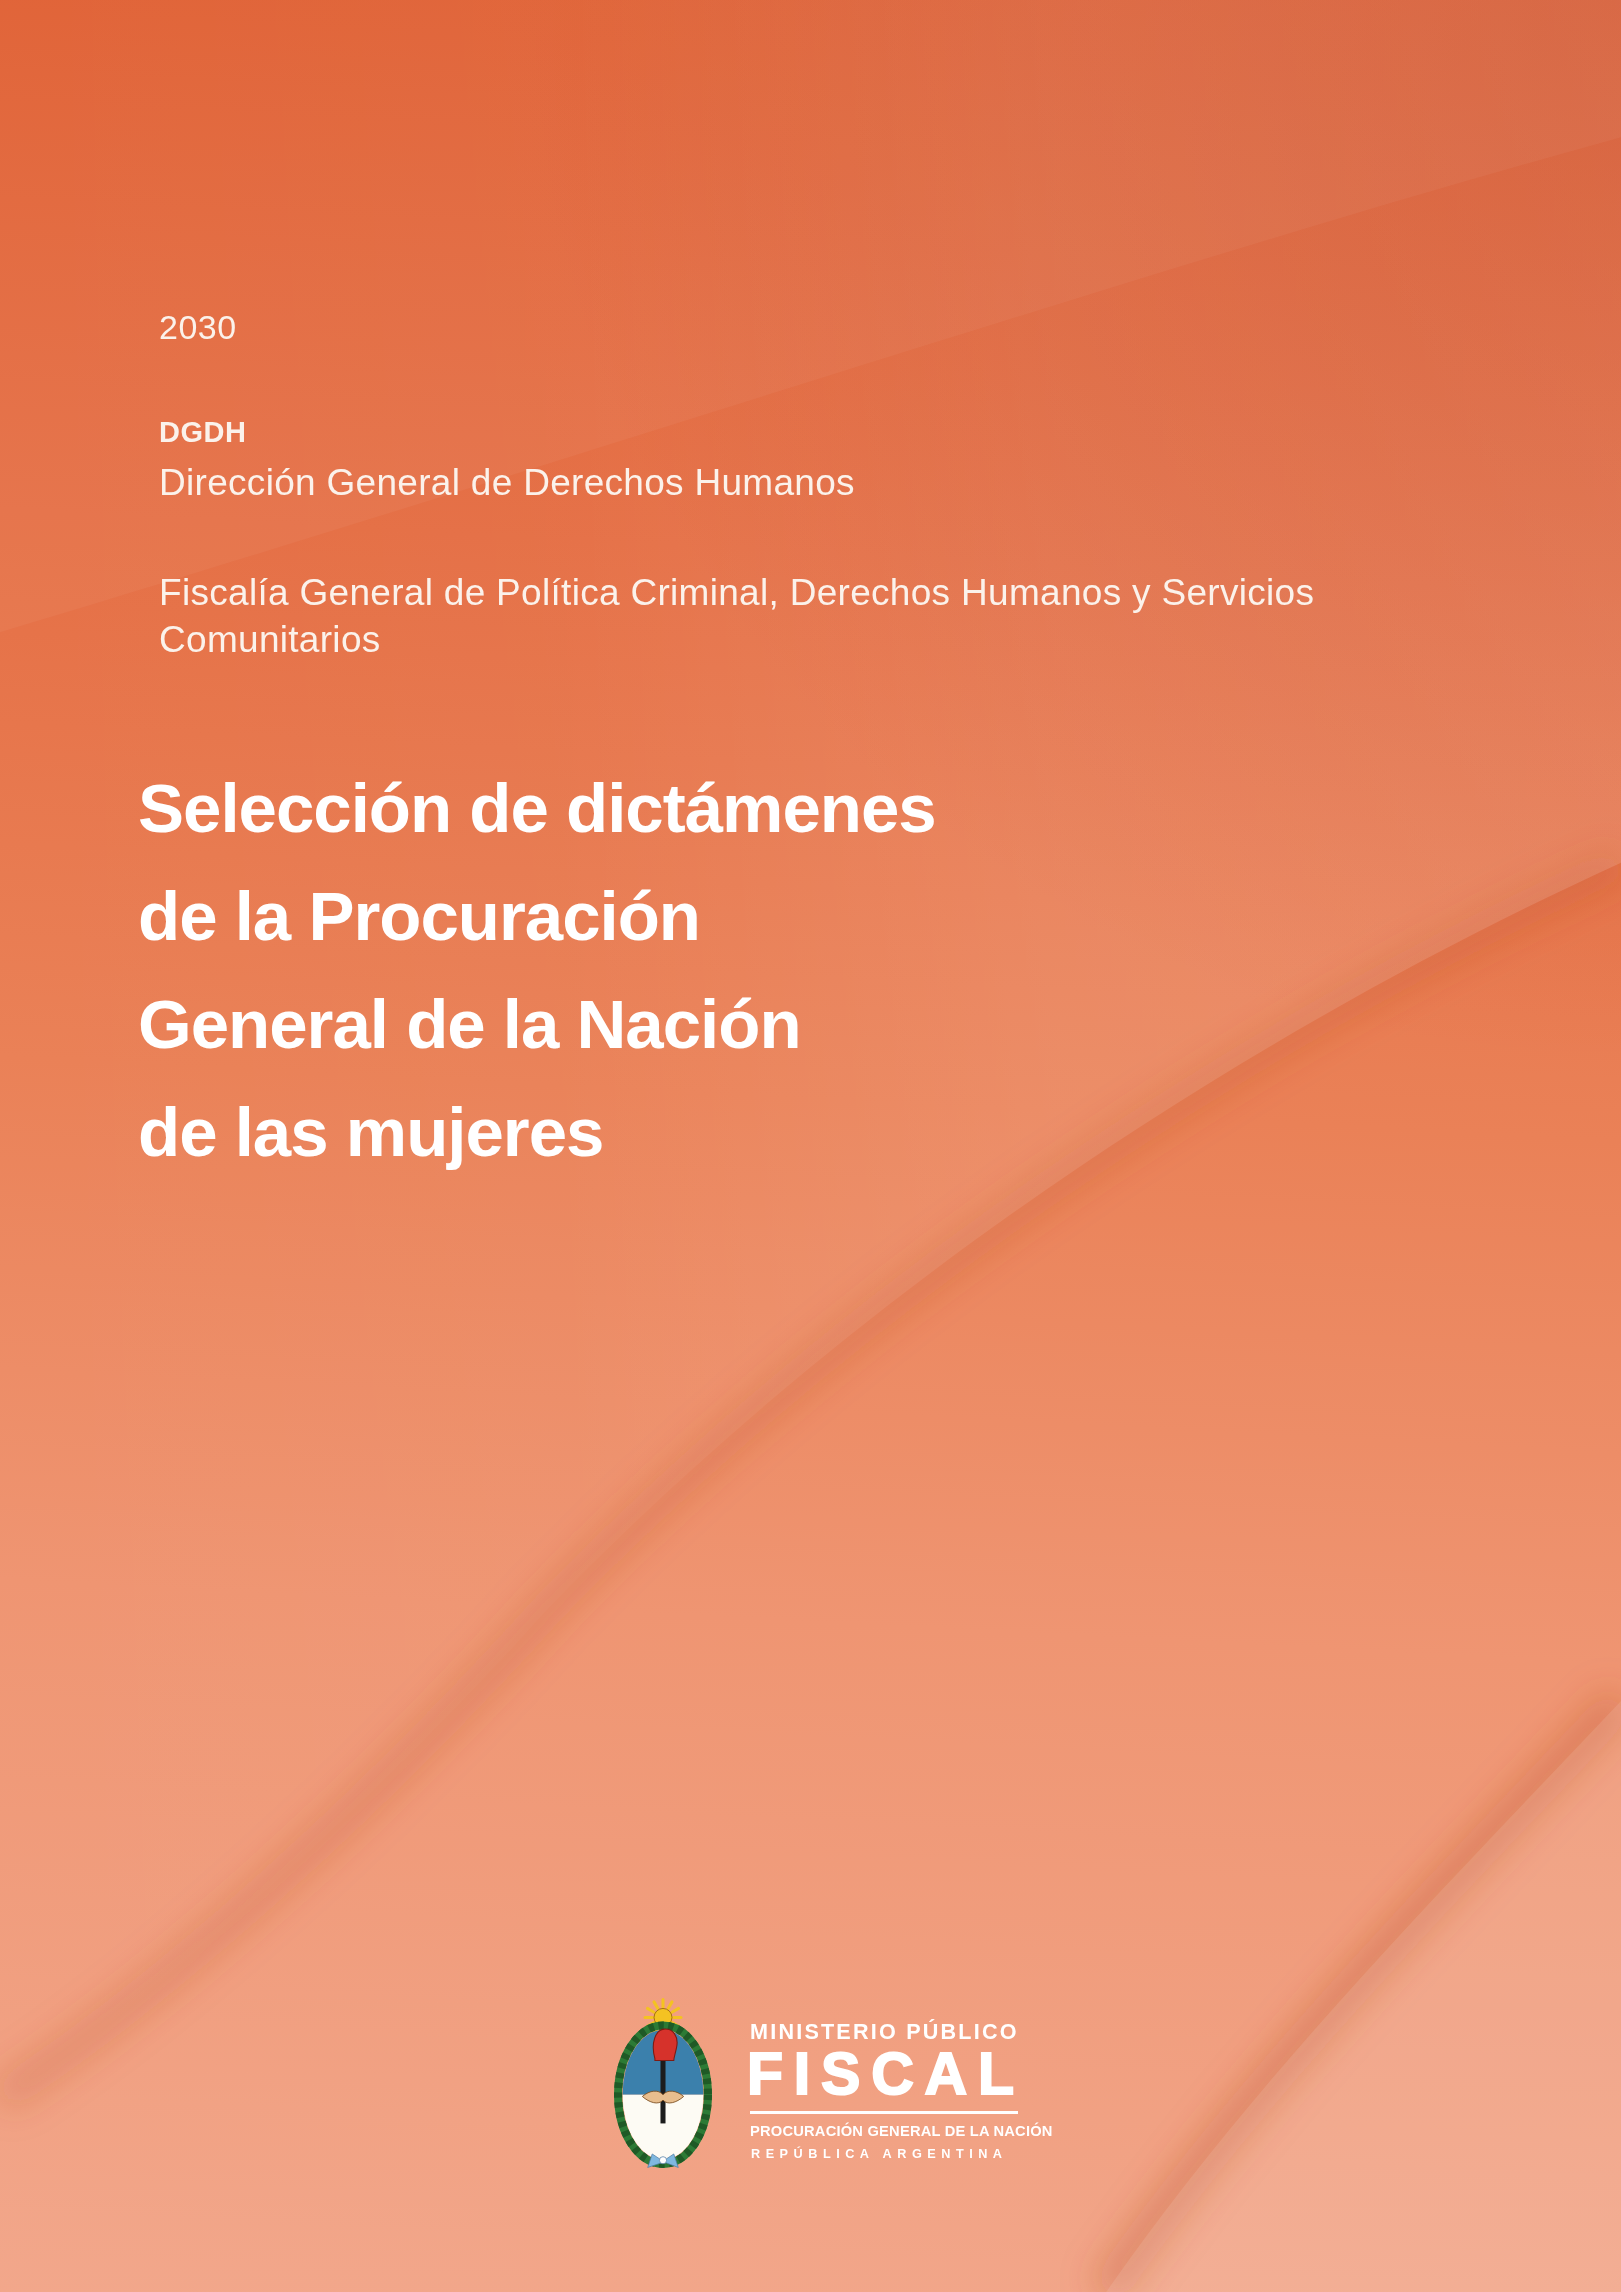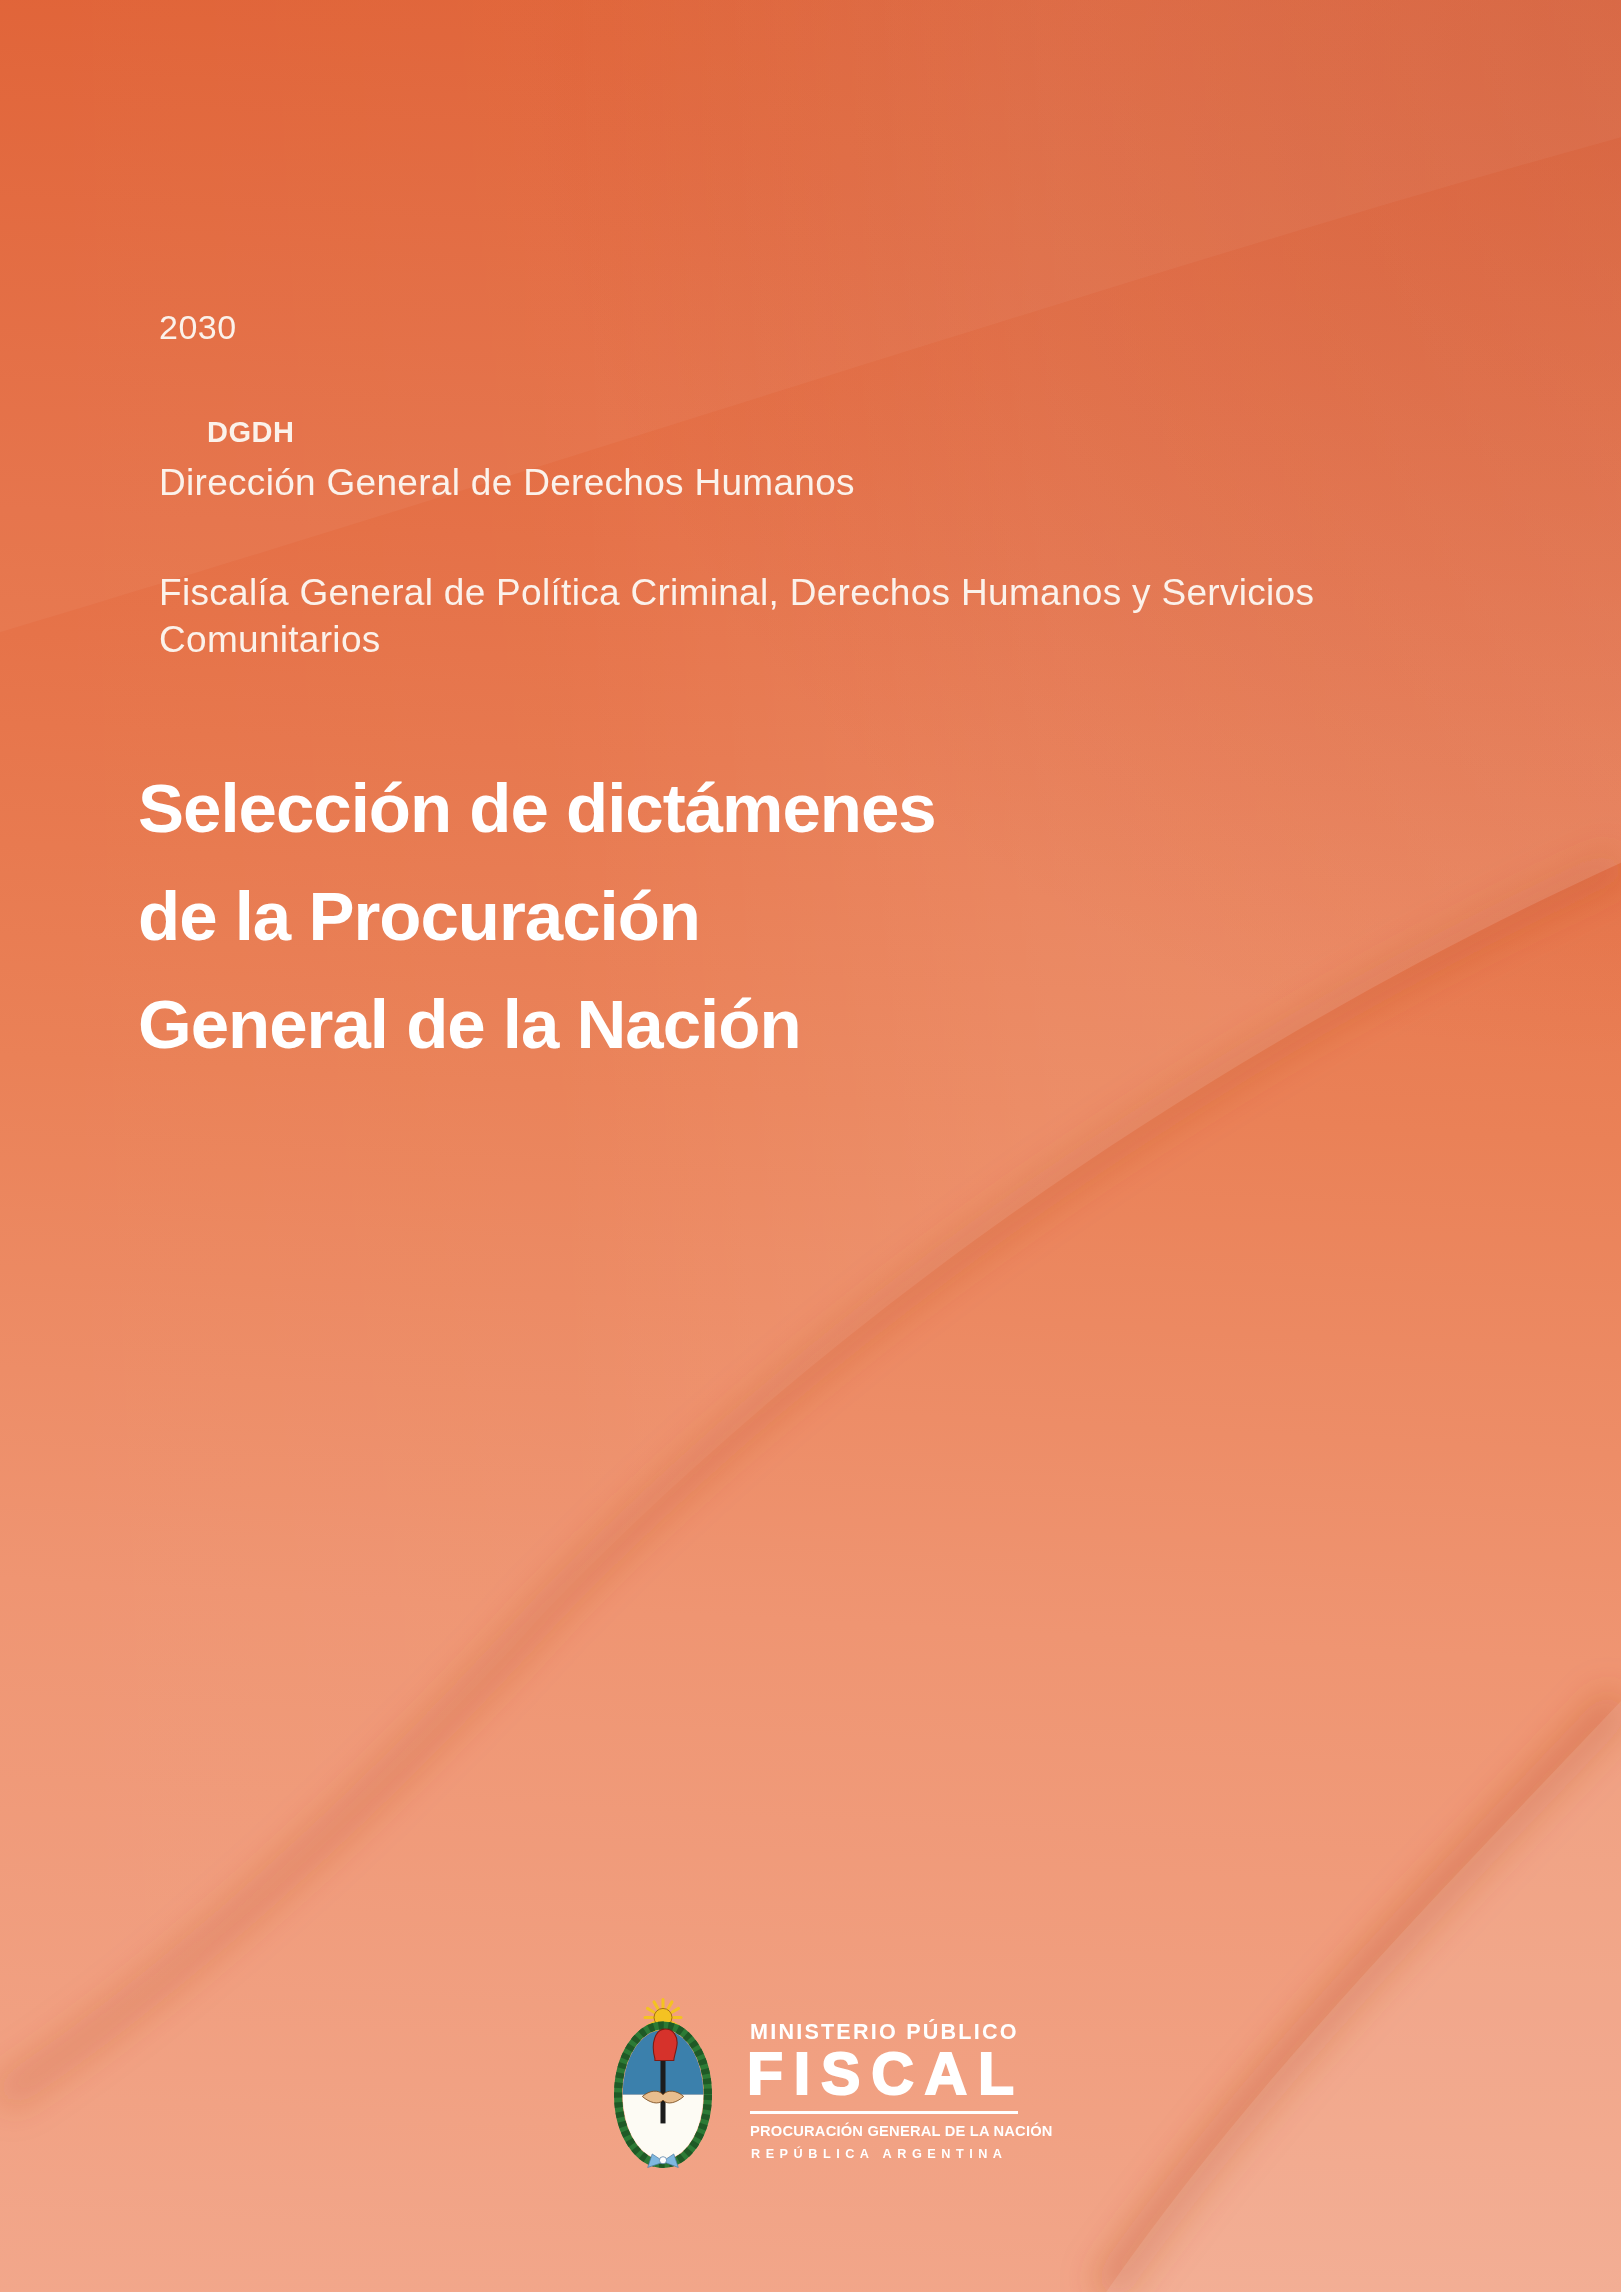--- a/index.html
+++ b/index.html
@@ -14,21 +14,21 @@
         var(--c-bg_top) 0%,
         var(--c-bg_upper) 25%,
         var(--c-bg_mid) 48%,
         var(--c-bg_lower) 70%,
         var(--c-bg_bottom) 100%);
   }
   .bg-svg { position:absolute; inset:0; width:100%; height:100%; display:block; }
 
   .txt { position:absolute; white-space:nowrap; color:var(--c-text_soft); line-height:1; }
   .year       { left:159px; top:310px; font-size:34px; letter-spacing:0.5px; }
-  .acronym    { left:159px; top:418px; font-size:29px; font-weight:700; letter-spacing:0.5px;margin-left:48px; }
+  .acronym    { left:159px; top:418px; font-size:29px; font-weight:700; letter-spacing:0.5px; }
   .org-name   { left:159px; top:464px; font-size:37px; letter-spacing:0.3px; }
   .office-l1  { left:159px; top:574px; font-size:37px; letter-spacing:0.3px; }
   .office-l2  { left:159px; top:621px; font-size:37px; letter-spacing:0.3px; }
 
   .title {
     position:absolute; left:138px; top:755px;
     font-size:69px; line-height:108px; font-weight:700;
     color:var(--c-title_white); letter-spacing:-1px; white-space:nowrap;
   }
 
@@ -73,20 +73,21 @@
   <div class="txt year">2030</div>
   <div class="txt acronym">DGDH</div>
   <div class="txt org-name">Dirección General de Derechos Humanos</div>
   <div class="txt office-l1">Fiscalía General de Política Criminal, Derechos Humanos y Servicios</div>
   <div class="txt office-l2">Comunitarios</div>
 
   <div class="title">
     <div>Selección de dictámenes</div>
     <div>de la Procuración</div>
     <div>General de la Nación</div>
+    <div>de las mujeres</div>
   </div>
 
   <div class="logo-group">
 
     <svg class="emblem" viewBox="0 0 118 198" aria-hidden="true">
 
       <g stroke="var(--c-emblem_yellow)" stroke-width="3.4" stroke-linecap="round">
         <line x1="70.5" y1="26" x2="79" y2="26"></line>
         <line x1="69" y1="31.8" x2="76.3" y2="36"></line>
         <line x1="64.8" y1="36" x2="69" y2="43.3"></line>

